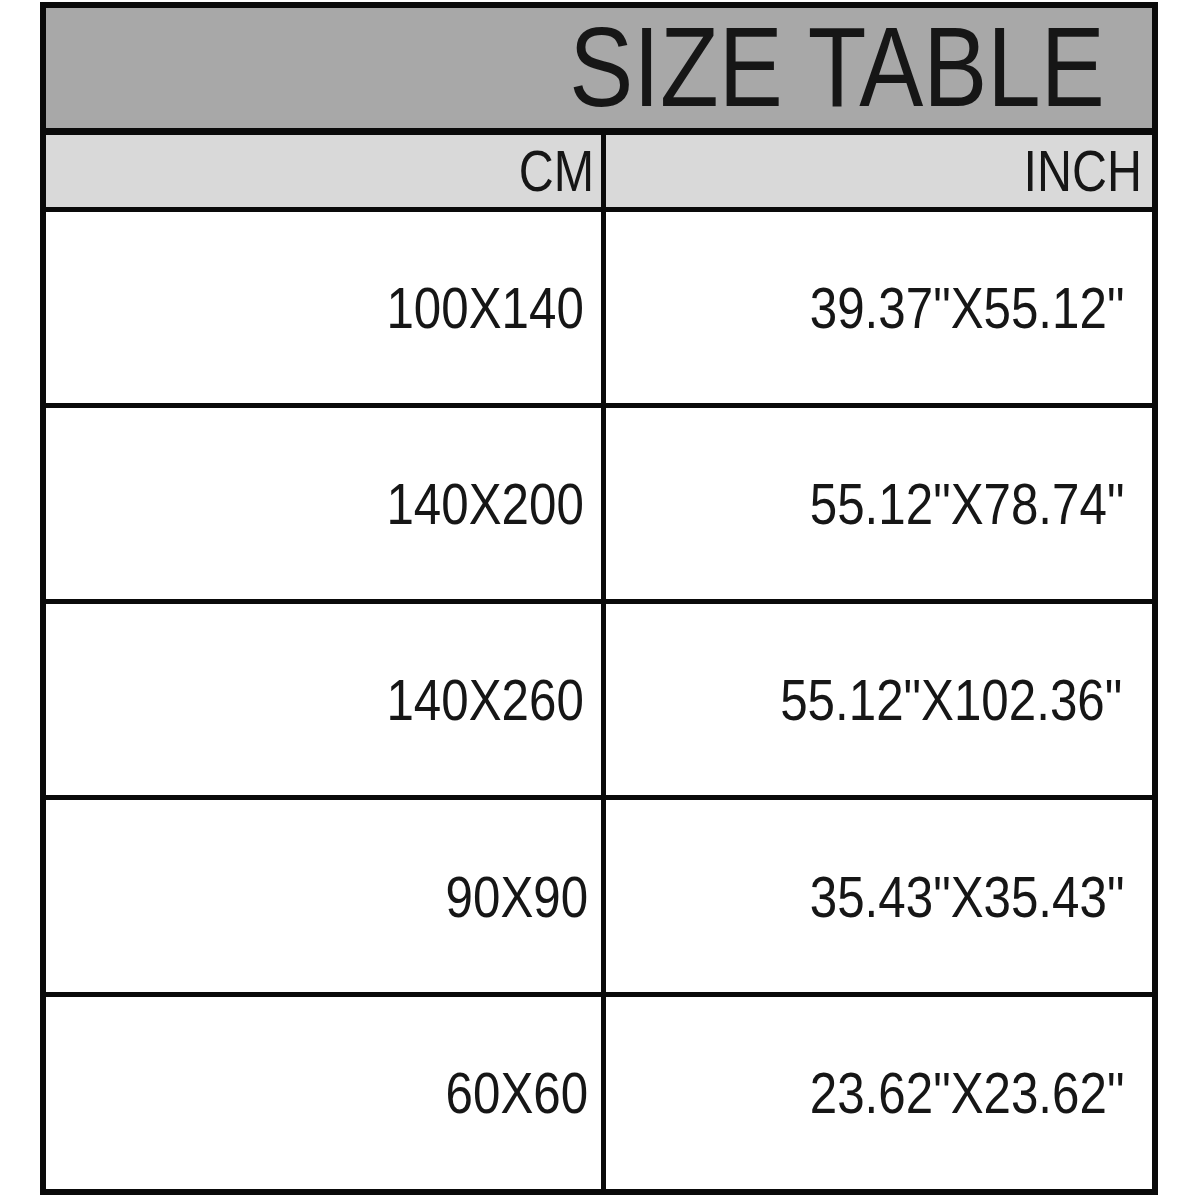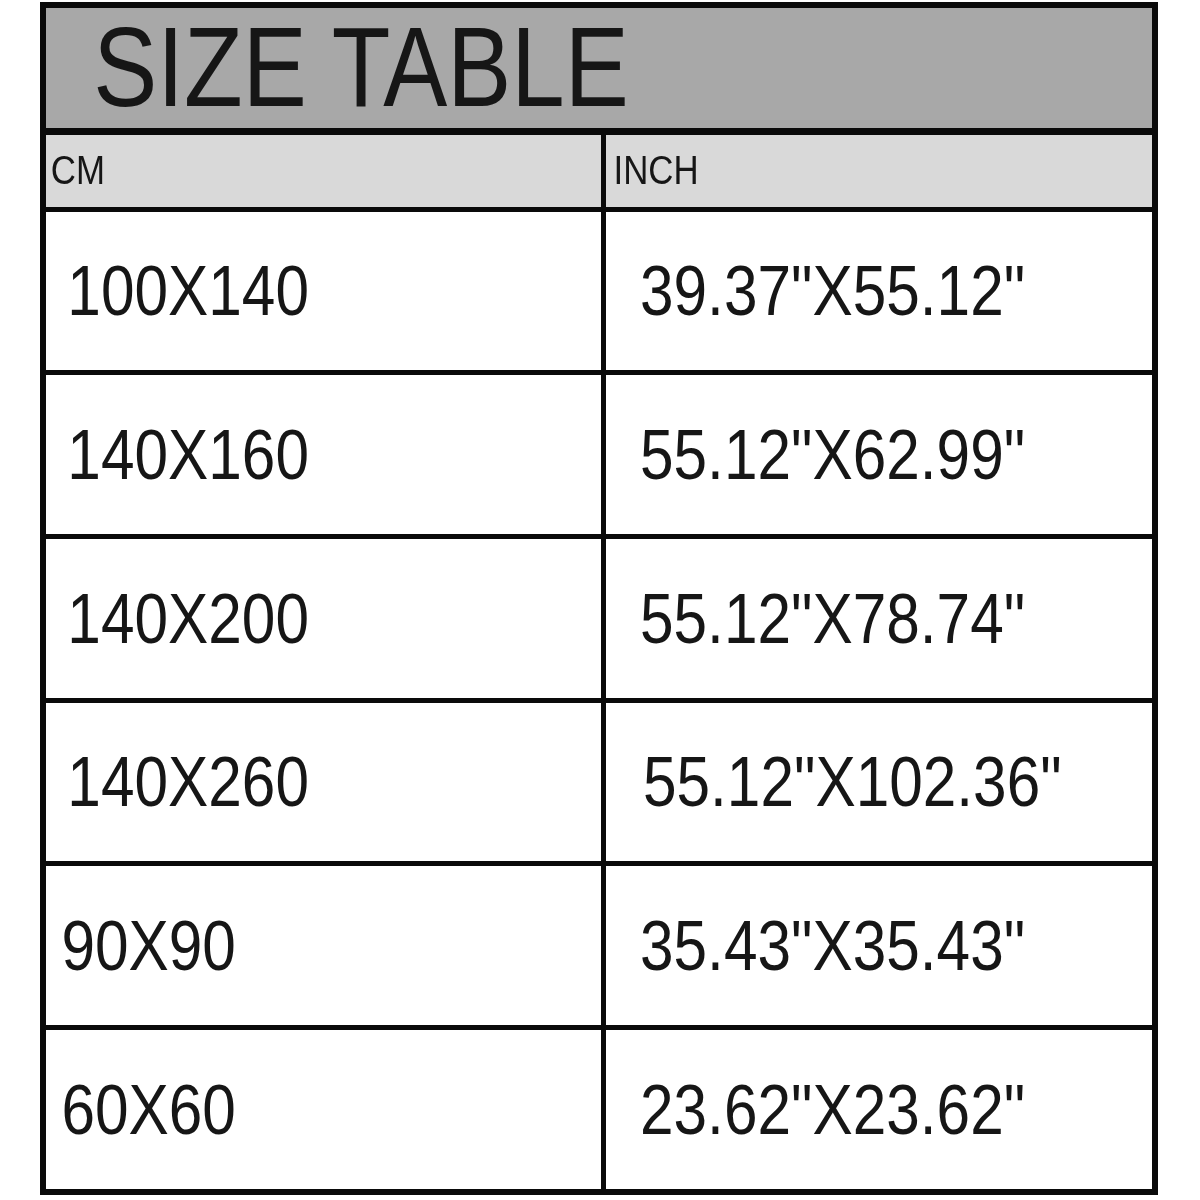--- a/index.html
+++ b/index.html
@@ -30,41 +30,41 @@
     left: 40px;
     top: 2px;
     width: 1118px;
     height: 1193px;
     border-collapse: collapse;
     table-layout: fixed;
     border: 6px solid var(--border);
   }
   td {
     border: 5px solid var(--border);
-    text-align: left;
+    text-align: right;
     vertical-align: middle;
     padding: 0;
     overflow: hidden;
     white-space: nowrap;
   }
   .title-cell {
     background: var(--title-bg);
     height: 126px;
     font-size: 113px;
     border-bottom-width: 7px;
     line-height: 1;
   }
   .header-cell {
     background: var(--header-bg);
     height: 78px;
-    font-size: 41px;
+    font-size: 57px;
   }
   .data-cell {
     background: var(--row-bg);
-    font-size: 71px;
+    font-size: 58px;
     text-decoration: underline;
   }
   
   .condensed {
     display: inline-block;
     transform: scaleX(0.85);
     transform-origin: 50% 50%;
     white-space: nowrap;
   }
 </style>
@@ -89,24 +89,20 @@
         </td>
         <td class="header-cell">
           <span class="condensed">INCH</span>
         </td>
       </tr>
       <tr>
         <td class="data-cell"><span class="condensed">100X140</span></td>
         <td class="data-cell"><span class="condensed">39.37"X55.12"</span></td>
       </tr>
       <tr>
-        <td class="data-cell"><span class="condensed">140X160</span></td>
-        <td class="data-cell"><span class="condensed">55.12"X62.99"</span></td>
-      </tr>
-      <tr>
         <td class="data-cell"><span class="condensed">140X200</span></td>
         <td class="data-cell"><span class="condensed">55.12"X78.74"</span></td>
       </tr>
       <tr>
         <td class="data-cell"><span class="condensed">140X260</span></td>
         <td class="data-cell"><span class="condensed">55.12"X102.36"</span></td>
       </tr>
       <tr>
         <td class="data-cell"><span class="condensed">90X90</span></td>
         <td class="data-cell"><span class="condensed">35.43"X35.43"</span></td>

